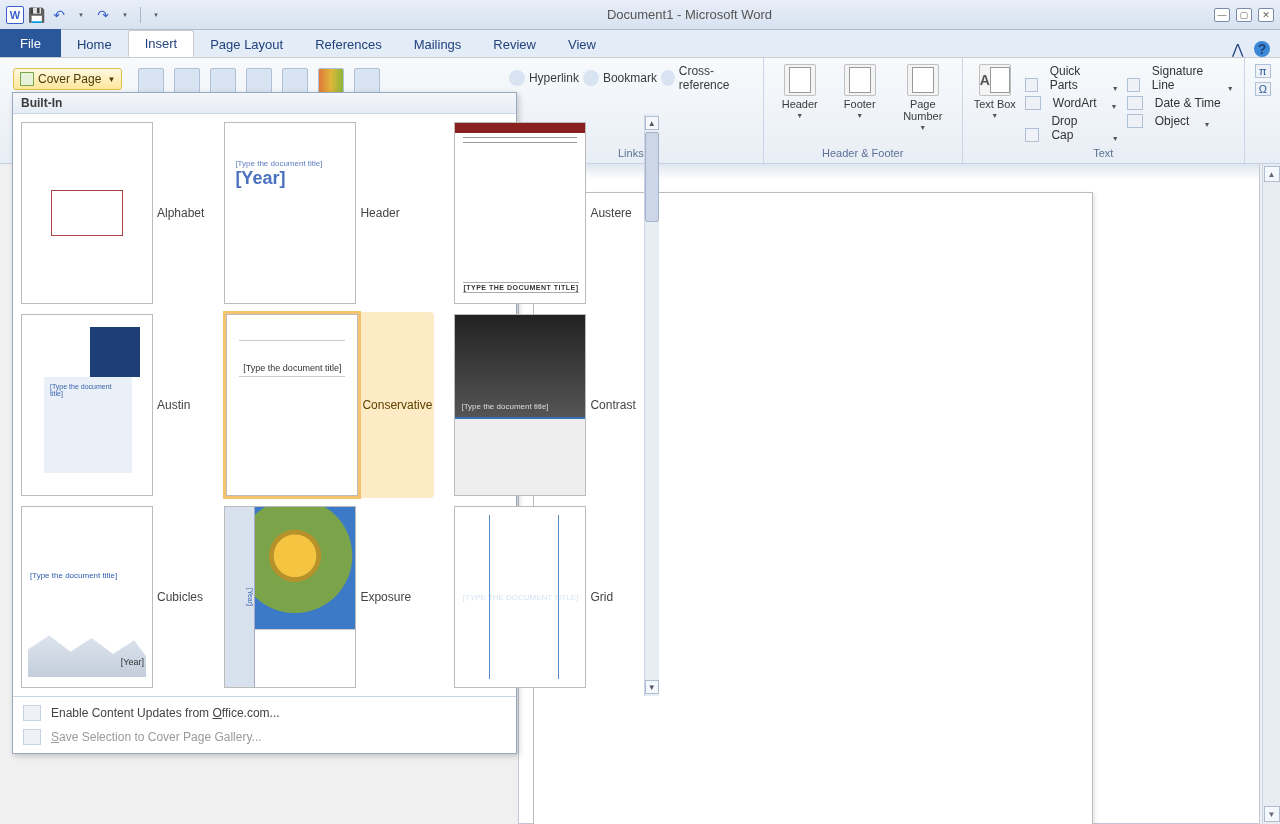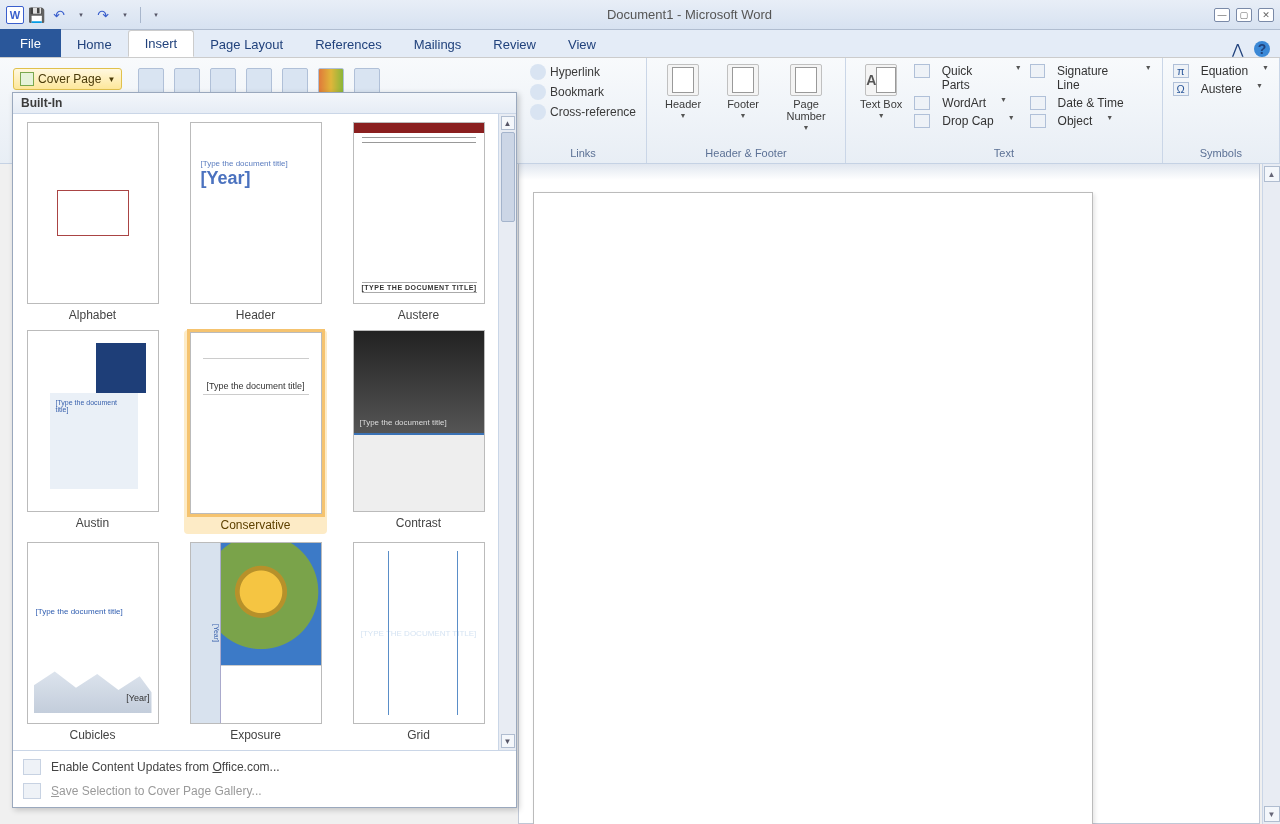--- a/index.html
+++ b/index.html
@@ -28,33 +28,33 @@
   .ribbon-rest{margin-left:132px;display:flex;height:100%}
   .ribbon-rest .smallicons{width:388px;display:flex;align-items:flex-start;padding-top:10px;gap:10px;padding-left:6px}
   .ribbon-rest .smallicons .ic{width:26px;height:26px;background:#d9e4f2;border:1px solid #b0c0d8;border-radius:2px}
   .group{border-right:1px solid #cad6e7;padding:6px 10px 0 10px;height:100%;display:flex;flex-direction:column}
   .group .controls{flex:1;display:flex;gap:8px;align-items:flex-start}
   .group .label{text-align:center;color:#5c7195;font-size:11px;padding:2px 0 4px}
   .vbtn{display:flex;flex-direction:column;align-items:center;width:52px;text-align:center;font-size:11px;color:#3a3a3a;gap:2px}
   .vbtn .vicon{width:32px;height:32px;background:#f4f4f4;border:1px solid #c0c0c0;border-radius:2px;position:relative;display:flex;align-items:center;justify-content:center}
   .vbtn .vicon::after{content:"";width:20px;height:24px;background:#fff;border:1px solid #999}
   .vbtn .chev{font-size:7px;color:#555}
-  .linkcol{display:flex;flex-direction:column;gap:4px;font-size:12px;color:#3a3a3a}
+  .linkcol{display:flex;gap:4px;font-size:12px;color:#3a3a3a}
   .linkcol div{display:flex;align-items:center;gap:4px}
   .linkcol .licon{width:16px;height:16px;border-radius:50%;background:#d9e4f2;display:inline-block}
   .txtcol{display:flex;flex-direction:column;gap:4px;font-size:12px}
-  .txtcol div{display:flex;align-items:flex-start;gap:12px}
+  .txtcol div{display:flex;align-items:flex-end;gap:12px}
   .txtcol .ticon{width:16px;height:14px;background:#eef2f7;border:1px solid #b0c0d8;display:inline-block}
   .txtcol .chev{font-size:7px;color:#555;margin-left:2px}
   
   .gallery{position:absolute;left:12px;top:92px;width:505px;background:#fff;border:1px solid #9aa8bd;box-shadow:2px 2px 6px rgba(0,0,0,.2);z-index:10}
   .gallery .ghead{background:linear-gradient(#f3f6fb,#e6ecf5);border-bottom:1px solid #cad6e7;padding:3px 8px;font-size:12px;color:#3b3b3b;font-weight:700}
   .gallery-scroll{display:flex}
   .grid{flex:1;padding:8px;display:grid;grid-template-columns:repeat(3,1fr);gap:8px 20px}
-  .thumb{display:flex;flex-direction:column;align-items:center;gap:4px}
+  .thumb{display:flex;align-items:center;gap:4px}
   .thumb .tbox{width:132px;height:182px;border:1px solid #bbb;background:#fff;position:relative;overflow:hidden}
   .thumb.selected .tbox{outline:3px solid #f5c36f;outline-offset:0}
   .thumb .tlabel{font-size:12px;color:#444}
   .thumb.selected{background:#fdebc6;border-radius:4px;padding:2px}
   .thumb.selected .tlabel{color:#5e4100}
   .gscroll{width:18px;background:#e8ecf3;border-left:1px solid #cad6e7;display:flex;flex-direction:column;align-items:center;justify-content:space-between;padding:2px 0}
   .gscroll .sbtn{width:14px;height:14px;background:#f4f7fb;border:1px solid #b0bdd0;font-size:8px;display:flex;align-items:center;justify-content:center;color:#556}
   .gscroll .strack{flex:1;width:14px;margin:2px 0;position:relative}
   .gscroll .sthumb{position:absolute;top:0;left:0;right:0;height:90px;background:#ccd6e6;border:1px solid #a4b4cc;border-radius:2px}
   .gallery .gfoot{border-top:1px solid #cad6e7;padding:4px 0}

